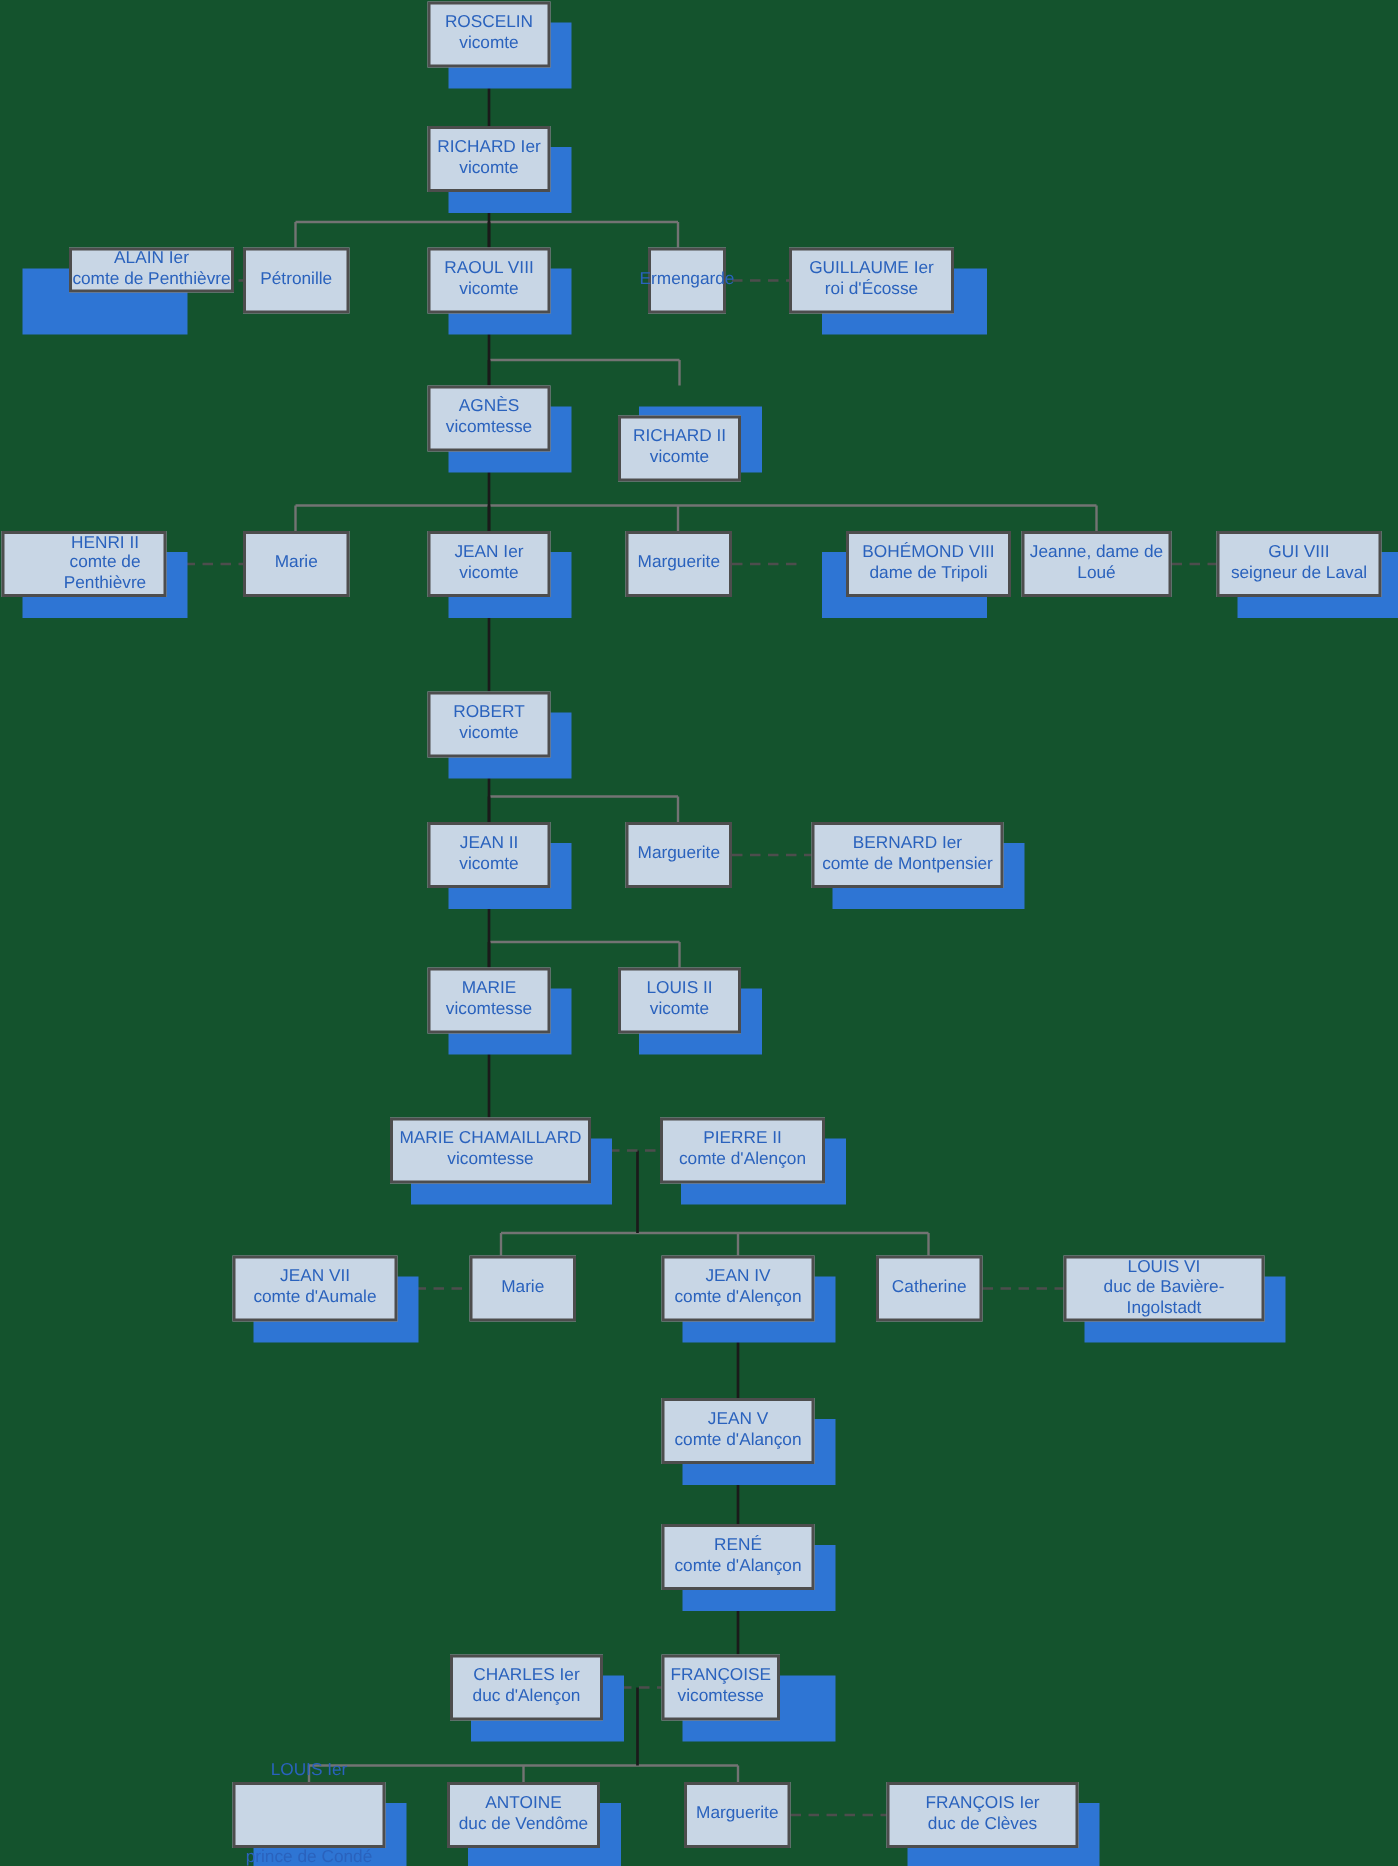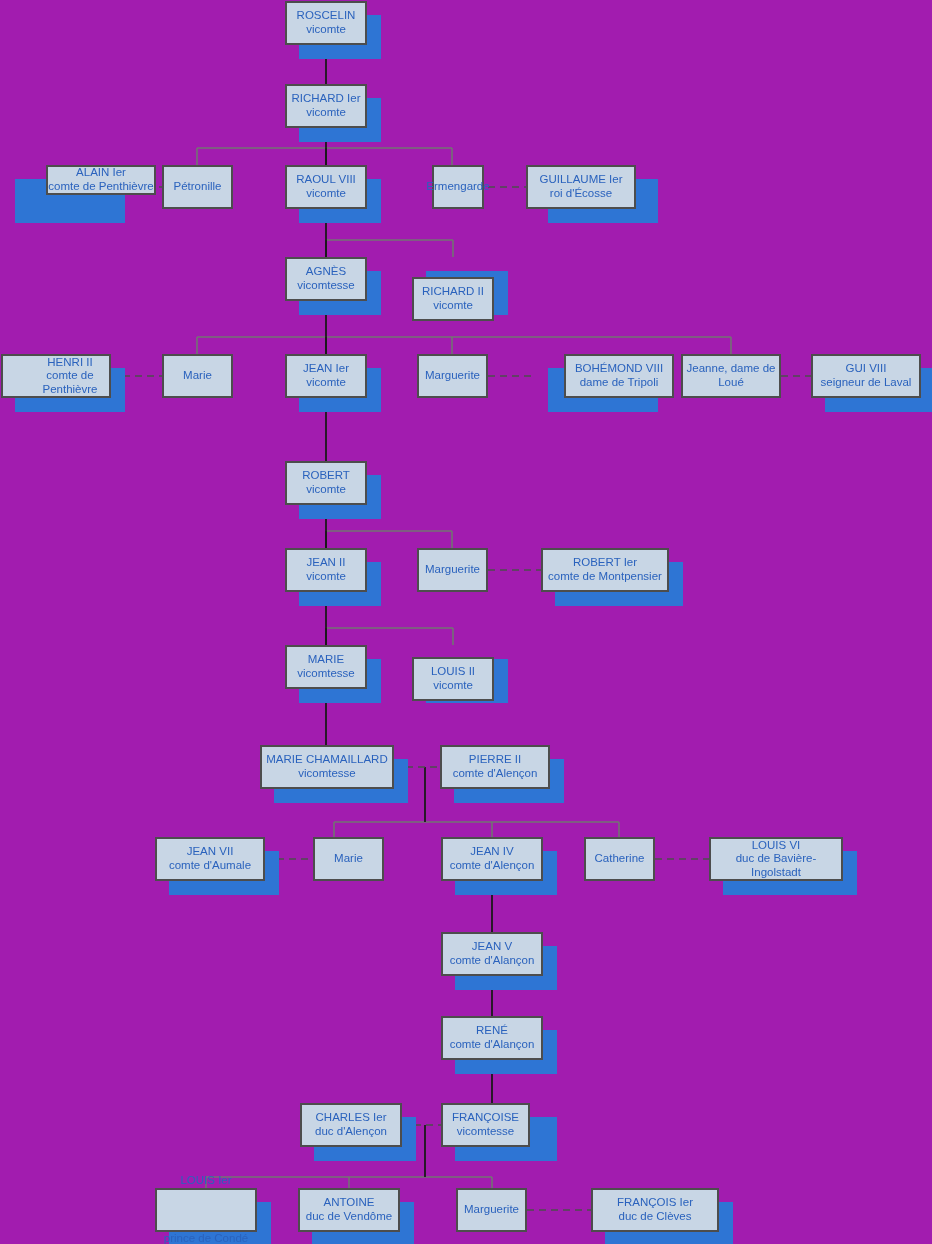--- a/index.html
+++ b/index.html
@@ -1,17 +1,17 @@
 <!DOCTYPE html>
 <html><head>
 <meta charset="utf-8">
 <style>
   html,body{margin:0;padding:0;background:#ffffff;}
   body{font-family:"Liberation Sans","DejaVu Sans",sans-serif;}
-  #chart{position:relative;width:932px;height:1244px;overflow:hidden;background:#a21caf;}
+  #chart{position:relative;width:932px;height:1244px;overflow:hidden;background:#14532d;}
   #edges{position:absolute;left:0;top:0;width:932px;height:1244px;}
   .node{position:absolute;box-sizing:border-box;background:#c8d6e5;border:2px solid #4d4d4d;
         display:flex;flex-direction:column;align-items:center;justify-content:center;
         color:#2a62bd;text-align:center;line-height:1.18;z-index:3;}
   .node .l1{font-size:11.5px;}
   .node .l2{font-size:11.5px;}
   .node.small .l1{font-size:11.5px;}
   .shadow{position:absolute;background:#2e75d4;z-index:1;}
 </style>
 </head>
@@ -170,30 +170,30 @@
       <div class="shadow" style="left: 299px; top: 562px; width: 82px; height: 44px;"></div>
       <div class="node" style="left: 285px; top: 548px; width: 82px; height: 44px;">
         <div class="l1">JEAN II</div>
         <div class="l2">vicomte</div>
       </div>
       <div class="node small" style="left: 417px; top: 548px; width: 71px; height: 44px;">
         <div class="l1">Marguerite</div>
       </div>
       <div class="shadow" style="left: 555px; top: 562px; width: 128px; height: 44px;"></div>
       <div class="node" style="left: 541px; top: 548px; width: 128px; height: 44px;">
-        <div class="l1">ROBERT Ier</div>
+        <div class="l1">BERNARD Ier</div>
         <div class="l2">comte de Montpensier</div>
       </div>
       <div class="shadow" style="left: 299px; top: 659px; width: 82px; height: 44px;"></div>
       <div class="node" style="left: 285px; top: 645px; width: 82px; height: 44px;">
         <div class="l1">MARIE</div>
         <div class="l2">vicomtesse</div>
       </div>
       <div class="shadow" style="left: 426px; top: 659px; width: 82px; height: 44px;"></div>
-      <div class="node" style="left: 412px; top: 645px; width: 82px; height: 44px; margin-top: 12px;">
+      <div class="node" style="left: 412px; top: 645px; width: 82px; height: 44px;">
         <div class="l1">LOUIS II</div>
         <div class="l2">vicomte</div>
       </div>
       <div class="shadow" style="left: 274px; top: 759px; width: 134px; height: 44px;"></div>
       <div class="node" style="left: 260px; top: 745px; width: 134px; height: 44px;">
         <div class="l1">MARIE CHAMAILLARD</div>
         <div class="l2">vicomtesse</div>
       </div>
       <div class="shadow" style="left: 454px; top: 759px; width: 110px; height: 44px;"></div>
       <div class="node" style="left: 440px; top: 745px; width: 110px; height: 44px;">
@@ -230,21 +230,21 @@
       <div class="node" style="left: 441px; top: 1016px; width: 102px; height: 44px;">
         <div class="l1">RENÉ</div>
         <div class="l2">comte d'Alançon</div>
       </div>
       <div class="shadow" style="left: 314px; top: 1117px; width: 102px; height: 44px;"></div>
       <div class="node" style="left: 300px; top: 1103px; width: 102px; height: 44px;">
         <div class="l1">CHARLES Ier</div>
         <div class="l2">duc d'Alençon</div>
       </div>
       <div class="shadow" style="left: 455px; top: 1117px; width: 102px; height: 44px;"></div>
-      <div class="node" style="left: 441px; top: 1103px; width: 89px; height: 44px;">
+      <div class="node" style="left: 441px; top: 1103px; width: 79px; height: 44px;">
         <div class="l1">FRANÇOISE</div>
         <div class="l2">vicomtesse</div>
       </div>
       <div class="shadow" style="left: 169px; top: 1202px; width: 102px; height: 44px;"></div>
       <div class="node" style="left: 155px; top: 1188px; width: 102px; height: 44px; gap: 44px;">
         <div class="l1">LOUIS Ier</div>
         <div class="l2">prince de Condé</div>
       </div>
       <div class="shadow" style="left: 312px; top: 1202px; width: 102px; height: 44px;"></div>
       <div class="node" style="left: 298px; top: 1188px; width: 102px; height: 44px;">

